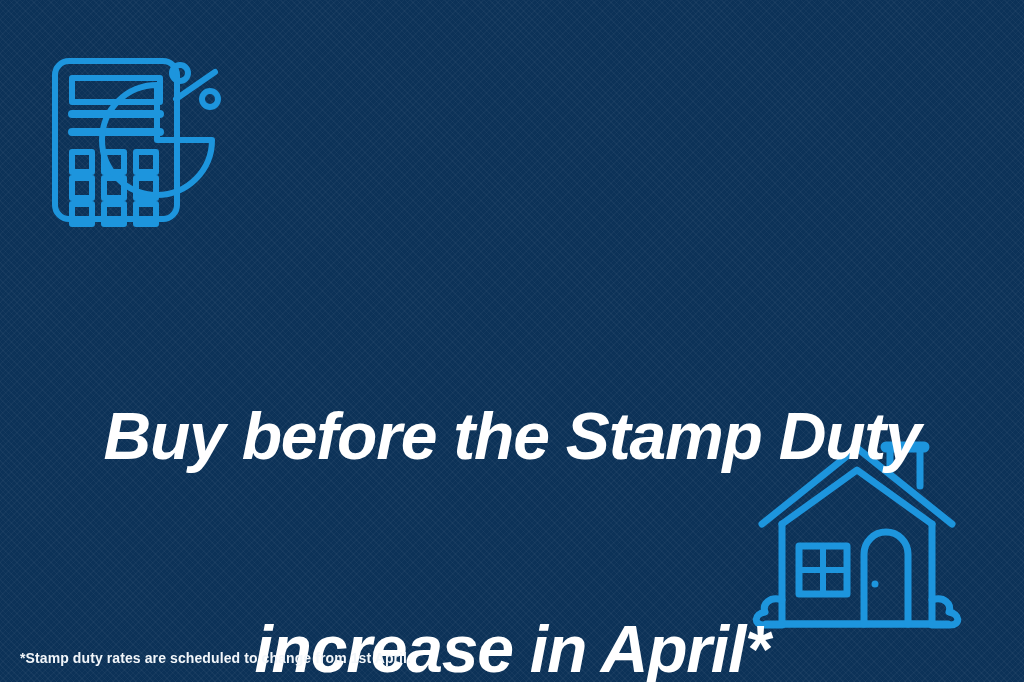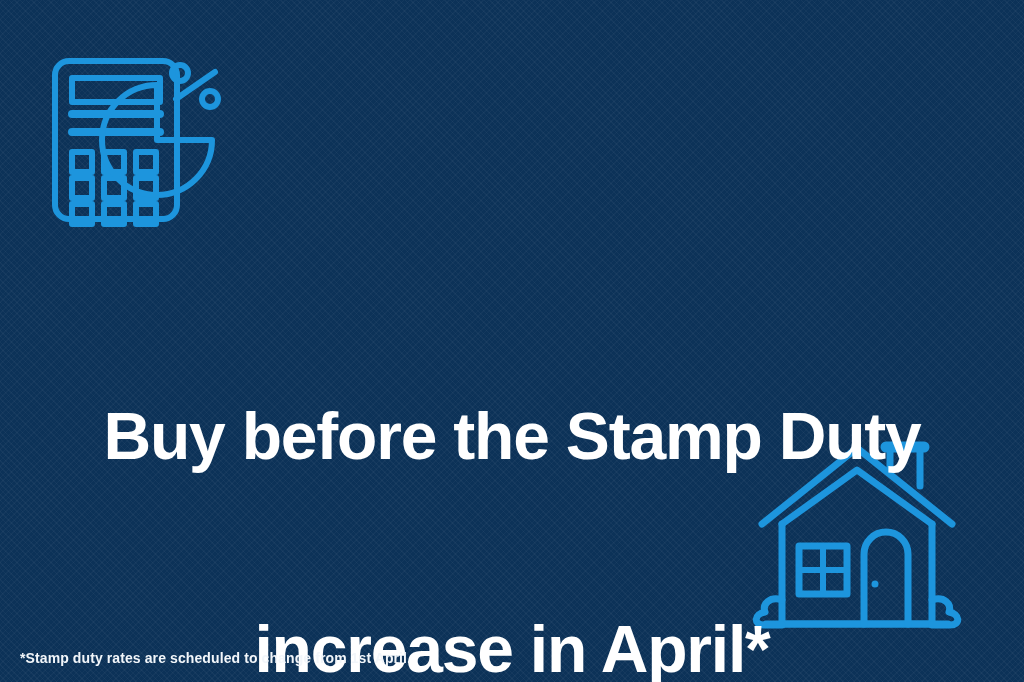--- a/index.html
+++ b/index.html
@@ -48,21 +48,21 @@
     width: 1024px;
     text-align: center;
     color: #ffffff;
     font-family: "Liberation Sans", sans-serif;
     font-weight: bold;
     font-size: 66px;
     line-height: 1.08;
     letter-spacing: -1.2px;
     white-space: pre;
   }
-  #headline .hl-line { display: block; }
+  #headline .hl-line { display: block; font-style: italic; }
 
   
   #footnote {
     position: absolute;
     left: 20px;
     top: 650px;
     color: #f2f6fa;
     font-family: "Liberation Sans", sans-serif;
     font-size: 14px;
     font-weight: bold;

